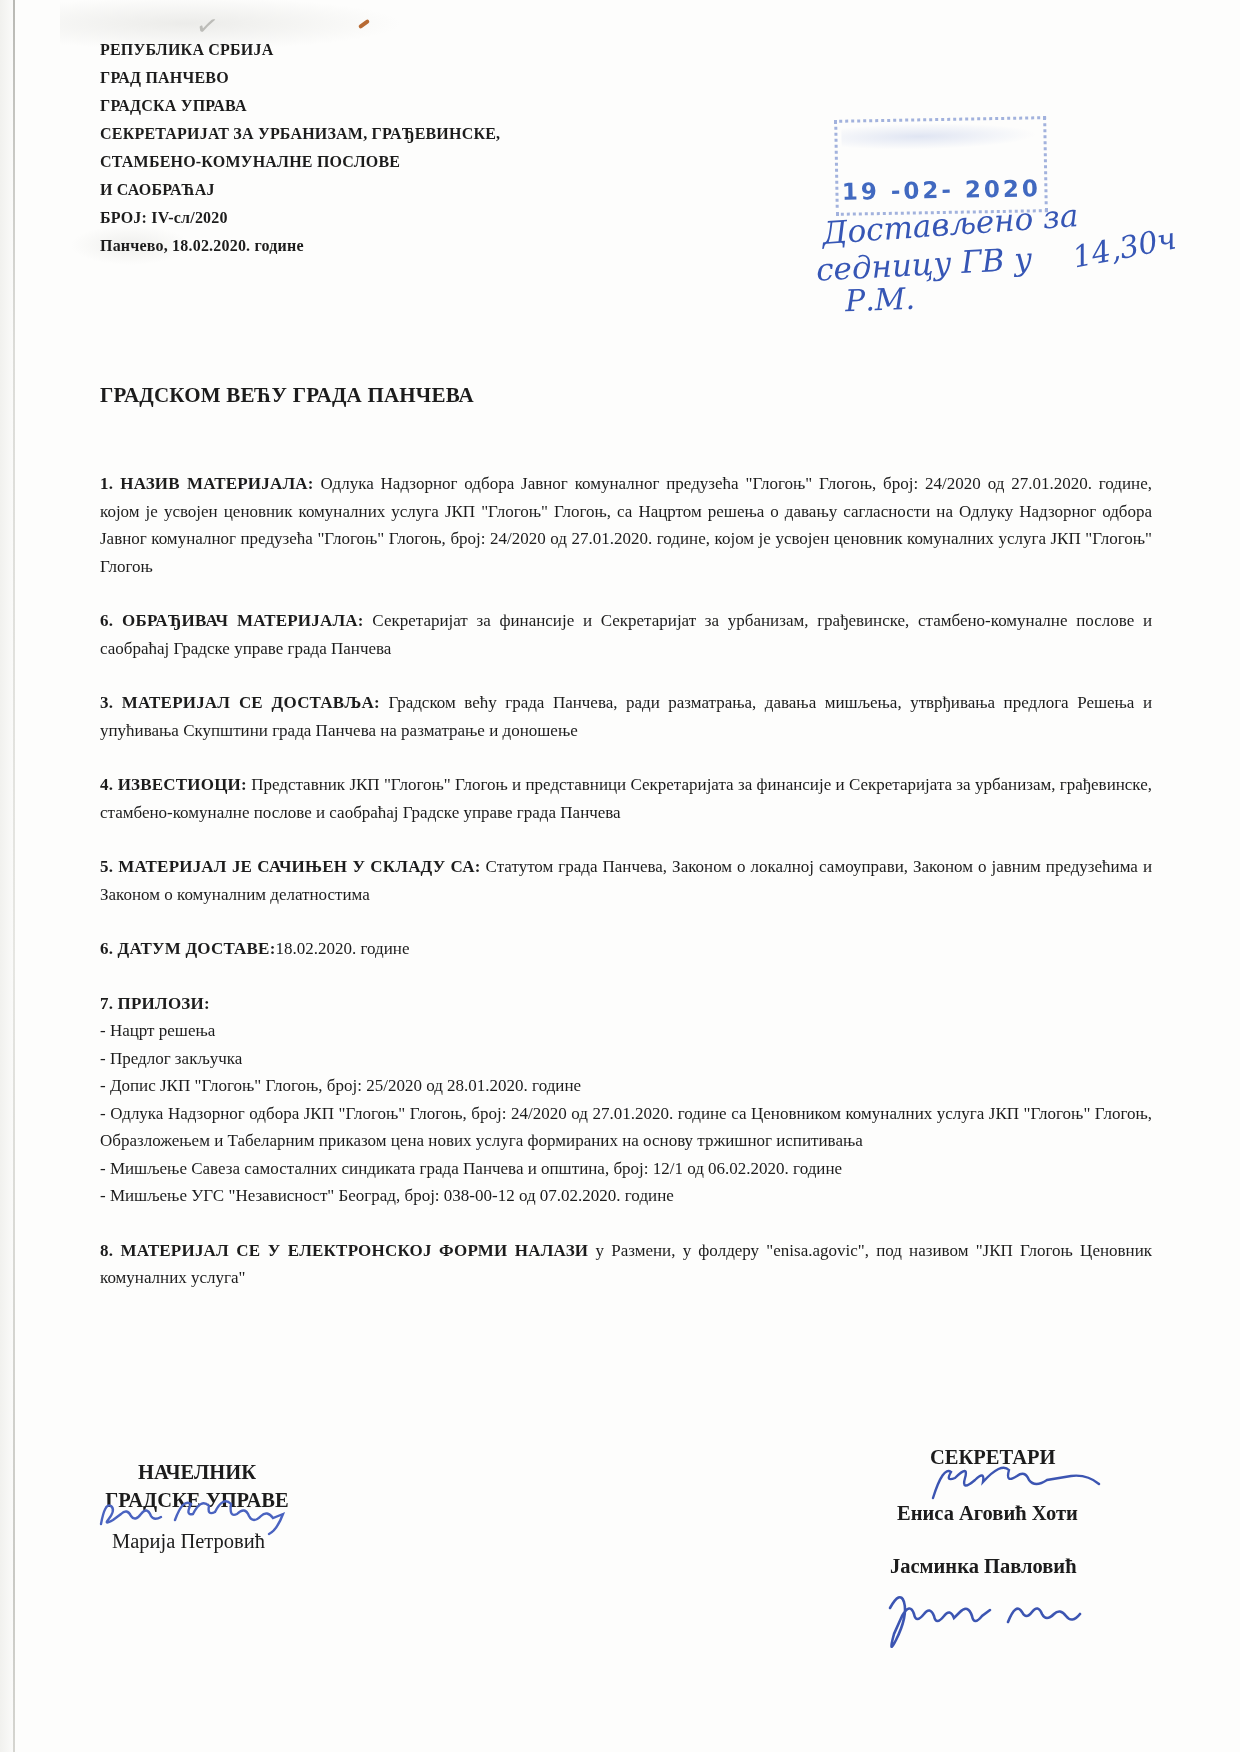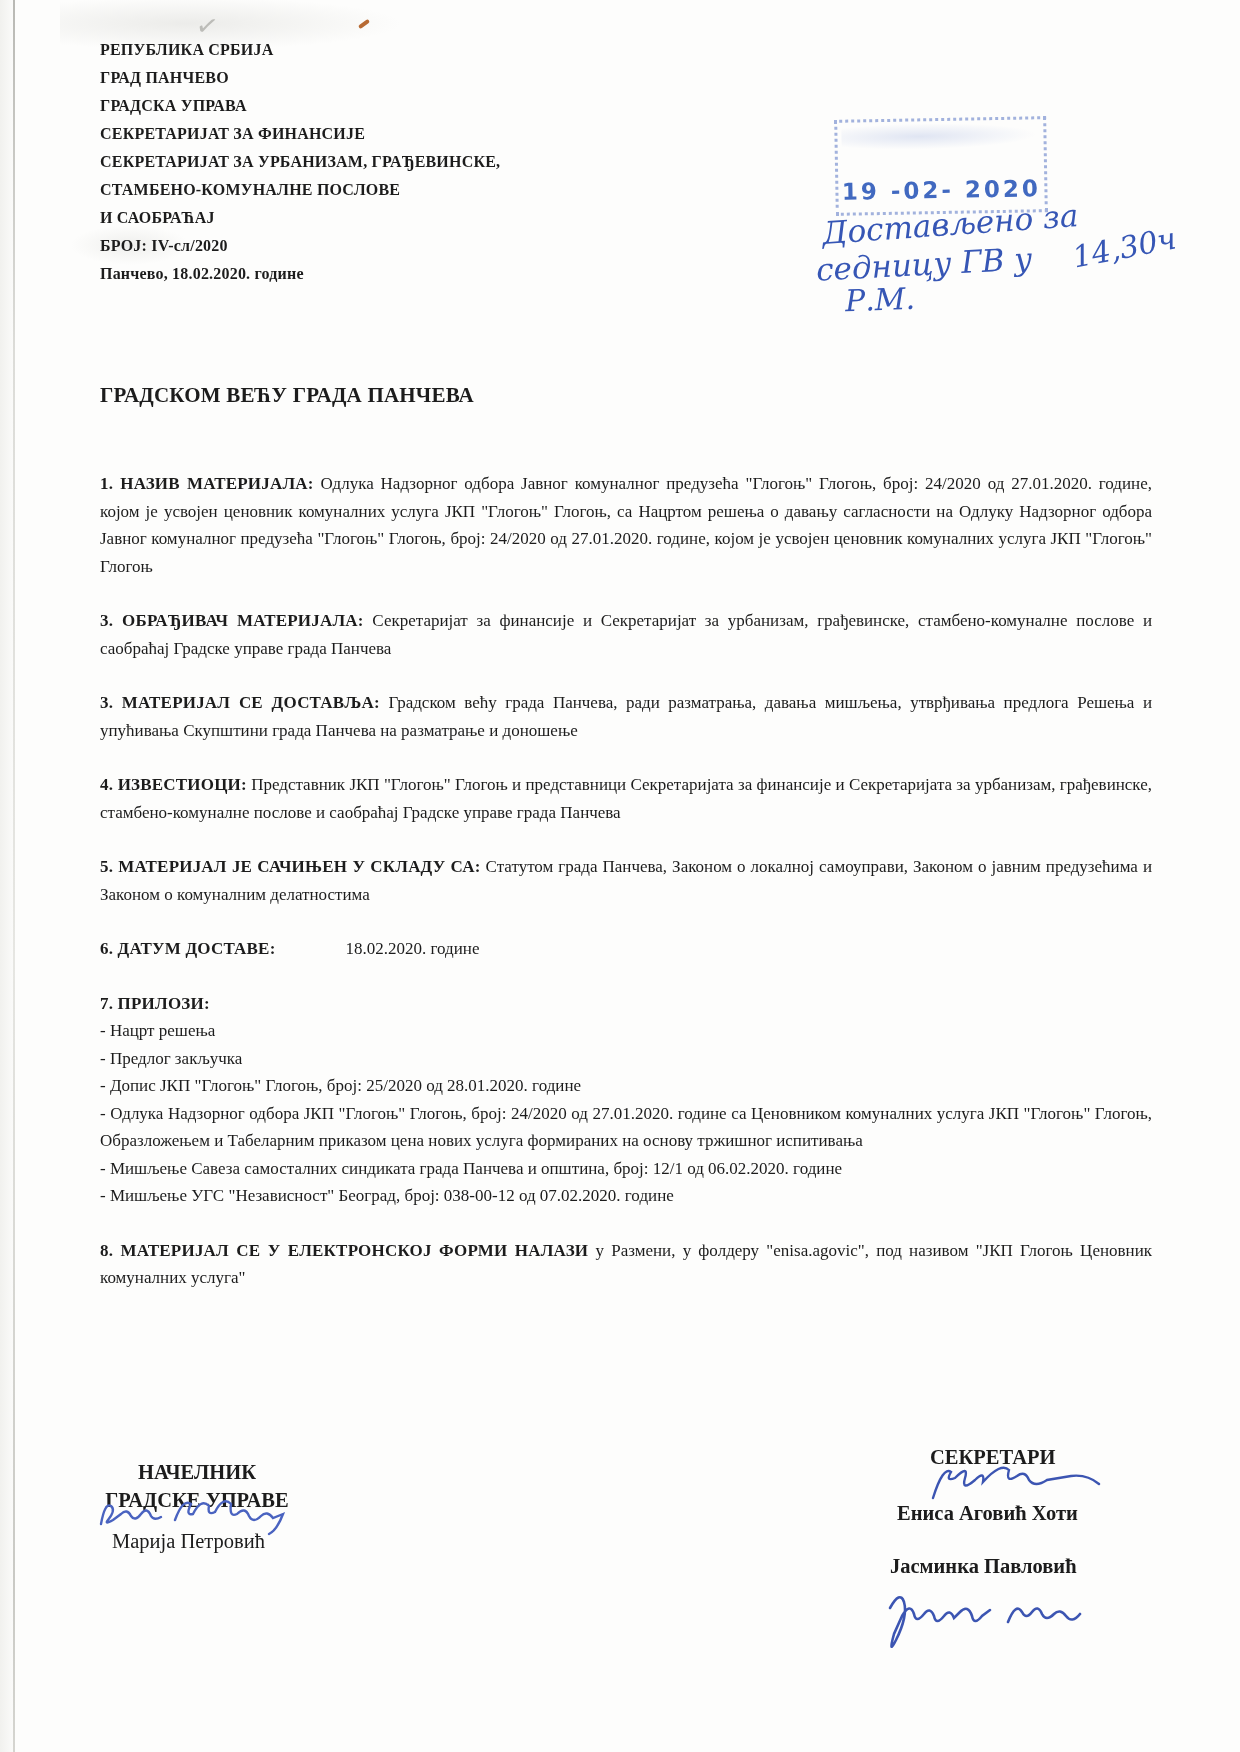--- a/index.html
+++ b/index.html
@@ -40,21 +40,21 @@
 
   .recipient{position:absolute;left:100px;top:383px;font-weight:bold;font-size:21px;
     letter-spacing:0.2px;}
 
   .body-text{position:absolute;left:100px;top:470px;width:1052px;font-size:17px;
     line-height:27.5px;text-align:justify;}
   .body-text p{margin:0 0 27px 0;}
   .body-text p.attach{margin:0;}
   .body-text p.sec8{margin-top:27px;}
   .body-text b{letter-spacing:0.2px;}
-  .date-value{margin-left:70px;}
+  .date-value{}
 
   .sig-left-title{position:absolute;left:98px;top:1446px;width:198px;text-align:center;
     font-weight:bold;font-size:20.5px;line-height:28px;margin-top:12px;}
   .sig-left-name{position:absolute;left:112px;top:1530px;font-weight:normal;font-size:20.5px;}
   .sig-svg{position:absolute;}
   .sig-marija{left:95px;top:1490px;}
   .sig-right-title{position:absolute;left:930px;top:1446px;font-weight:bold;font-size:20.5px;}
   .sig-enisa{left:925px;top:1458px;}
   .sig-right-name1{position:absolute;left:897px;top:1502px;font-weight:bold;font-size:20.5px;}
   .sig-right-name2{position:absolute;left:890px;top:1555px;font-weight:bold;font-size:20.5px;}
@@ -69,21 +69,20 @@
   <div class="scan-edge"></div>
   <div class="smudge-top"></div>
   <div class="smudge-mid"></div>
   <div class="check-artifact">✓</div>
   <div class="orange-speck"></div>
 
   <div class="letterhead">
     <div>РЕПУБЛИКА СРБИЈА</div>
     <div>ГРАД ПАНЧЕВО</div>
     <div>ГРАДСКА УПРАВА</div>
-    <div>СЕКРЕТАРИЈАТ ЗА ФИНАНСИЈЕ</div>
     <div>СЕКРЕТАРИЈАТ ЗА УРБАНИЗАМ, ГРАЂЕВИНСКЕ,</div>
     <div>СТАМБЕНО-КОМУНАЛНЕ ПОСЛОВЕ</div>
     <div>И САОБРАЋАЈ</div>
     <div>БРОЈ: IV-сл/2020</div>
     <div>Панчево, 18.02.2020. године</div>
   </div>
 
   <div class="stamp">
     <div class="stamp-texture"></div>
     <div class="stamp-date">19 -02- 2020</div>
@@ -92,21 +91,21 @@
   <div class="hw hw2">седницу ГВ у</div>
   <div class="hw hw-time">14,30ч</div>
   <div class="hw hw-init">Р.М.</div>
 
   <div class="recipient">ГРАДСКОМ ВЕЋУ ГРАДА ПАНЧЕВА</div>
 
   <div class="body-text">
 
     <p><b>1. НАЗИВ МАТЕРИЈАЛА:</b> <span>Одлука Надзорног одбора Јавног комуналног предузећа "Глогоњ" Глогоњ, број: 24/2020 од 27.01.2020. године, којом је усвојен ценовник комуналних услуга ЈКП "Глогоњ" Глогоњ, са Нацртом решења о давању сагласности на Одлуку Надзорног одбора Јавног комуналног предузећа "Глогоњ" Глогоњ, број: 24/2020 од 27.01.2020. године, којом је усвојен ценовник комуналних услуга ЈКП "Глогоњ" Глогоњ</span></p>
 
-    <p><b>3. ОБРАЂИВАЧ МАТЕРИЈАЛА:</b> <span>Секретаријат за финансије и Секретаријат за урбанизам, грађевинске, стамбено-комуналне послове и саобраћај Градске управе града Панчева</span></p>
+    <p><b>6. ОБРАЂИВАЧ МАТЕРИЈАЛА:</b> <span>Секретаријат за финансије и Секретаријат за урбанизам, грађевинске, стамбено-комуналне послове и саобраћај Градске управе града Панчева</span></p>
 
     <p><b>3. МАТЕРИЈАЛ СЕ ДОСТАВЉА:</b> <span>Градском већу града Панчева, ради разматрања, давања мишљења, утврђивања предлога Решења и упућивања Скупштини града Панчева на разматрање и доношење</span></p>
 
     <p><b>4. ИЗВЕСТИОЦИ:</b> <span>Представник ЈКП "Глогоњ" Глогоњ и представници Секретаријата за финансије и Секретаријата за урбанизам, грађевинске, стамбено-комуналне послове и саобраћај Градске управе града Панчева</span></p>
 
     <p><b>5. МАТЕРИЈАЛ ЈЕ САЧИЊЕН У СКЛАДУ СА:</b> <span>Статутом града Панчева, Законом о локалној самоуправи, Законом о јавним предузећима и Законом о комуналним делатностима</span></p>
 
     <p><b>6. ДАТУМ ДОСТАВЕ:</b><span class="date-value">18.02.2020. године</span></p>
 
     <p class="attach"><b>7. ПРИЛОЗИ:</b></p>

